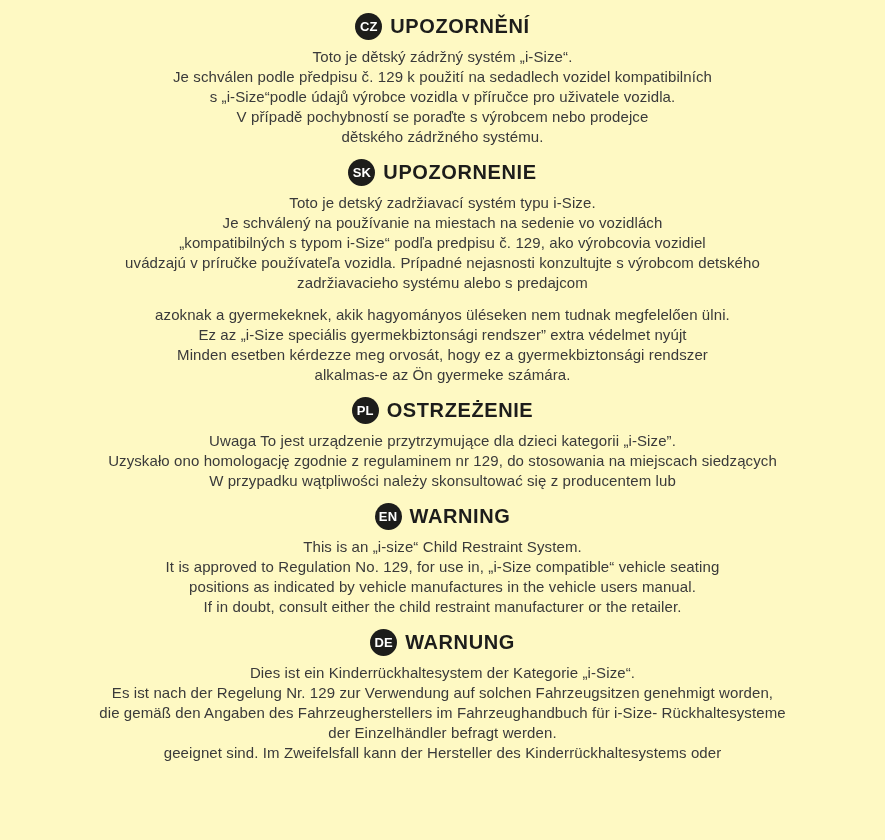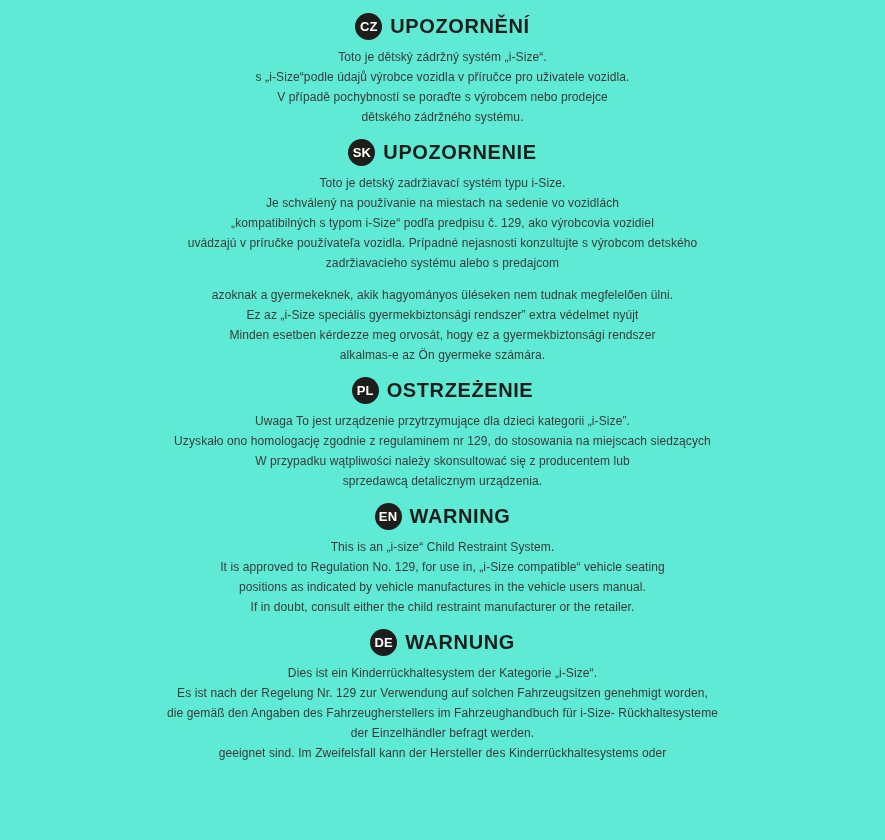--- a/index.html
+++ b/index.html
@@ -4,21 +4,21 @@
 <style>
   * { margin: 0; padding: 0; box-sizing: border-box; }
   html, body {
     background: #ffffff;
     font-family: "Liberation Sans", "DejaVu Sans", sans-serif;
   }
   .page {
     width: 885px;
     height: 840px;
     margin: 0 auto;
-    background: #5eead4;
+    background: #fef9c3;
     padding-top: 13px;
     overflow: hidden;
   }
   .warn-section {
     margin-bottom: 12px;
     text-align: center;
   }
   .head-row {
     display: flex;
     align-items: center;
@@ -42,39 +42,40 @@
     flex: 0 0 auto;
   }
   .section-heading {
     font-weight: bold;
     font-size: 20px;
     letter-spacing: 0.6px;
     color: #1d1d1b;
     text-transform: uppercase;
   }
   .body-text {
-    font-size: 12px;
+    font-size: 15px;
     line-height: 20px;
     color: #3a3a3a;
     letter-spacing: 0.1px;
   }
   .ln { display: block; white-space: nowrap; }
 </style>
 </head>
 <body>
 
 <div class="page">
 
   <section class="warn-section">
     <div class="head-row">
       <span class="lang-badge">CZ</span>
       <span class="section-heading">UPOZORNĚNÍ</span>
     </div>
     <div class="body-text">
       <span class="ln">Toto je dětský zádržný systém „i-Size“.</span>
+      <span class="ln">Je schválen podle předpisu č. 129 k použití na sedadlech vozidel kompatibilních</span>
       <span class="ln">s „i-Size“podle údajů výrobce vozidla v příručce pro uživatele vozidla.</span>
       <span class="ln">V případě pochybností se poraďte s výrobcem nebo prodejce</span>
       <span class="ln">dětského zádržného systému.</span>
     </div>
   </section>
 
   <section class="warn-section">
     <div class="head-row">
       <span class="lang-badge">SK</span>
       <span class="section-heading">UPOZORNENIE</span>
@@ -99,21 +100,20 @@
 
   <section class="warn-section">
     <div class="head-row">
       <span class="lang-badge">PL</span>
       <span class="section-heading">OSTRZEŻENIE</span>
     </div>
     <div class="body-text">
       <span class="ln">Uwaga To jest urządzenie przytrzymujące dla dzieci kategorii „i-Size”.</span>
       <span class="ln">Uzyskało ono homologację zgodnie z regulaminem nr 129, do stosowania na miejscach siedzących</span>
       <span class="ln">W przypadku wątpliwości należy skonsultować się z producentem lub</span>
-      <span class="ln">sprzedawcą detalicznym urządzenia.</span>
     </div>
   </section>
 
   <section class="warn-section">
     <div class="head-row">
       <span class="lang-badge">EN</span>
       <span class="section-heading">WARNING</span>
     </div>
     <div class="body-text">
       <span class="ln">This is an „i-size“ Child Restraint System.</span>

